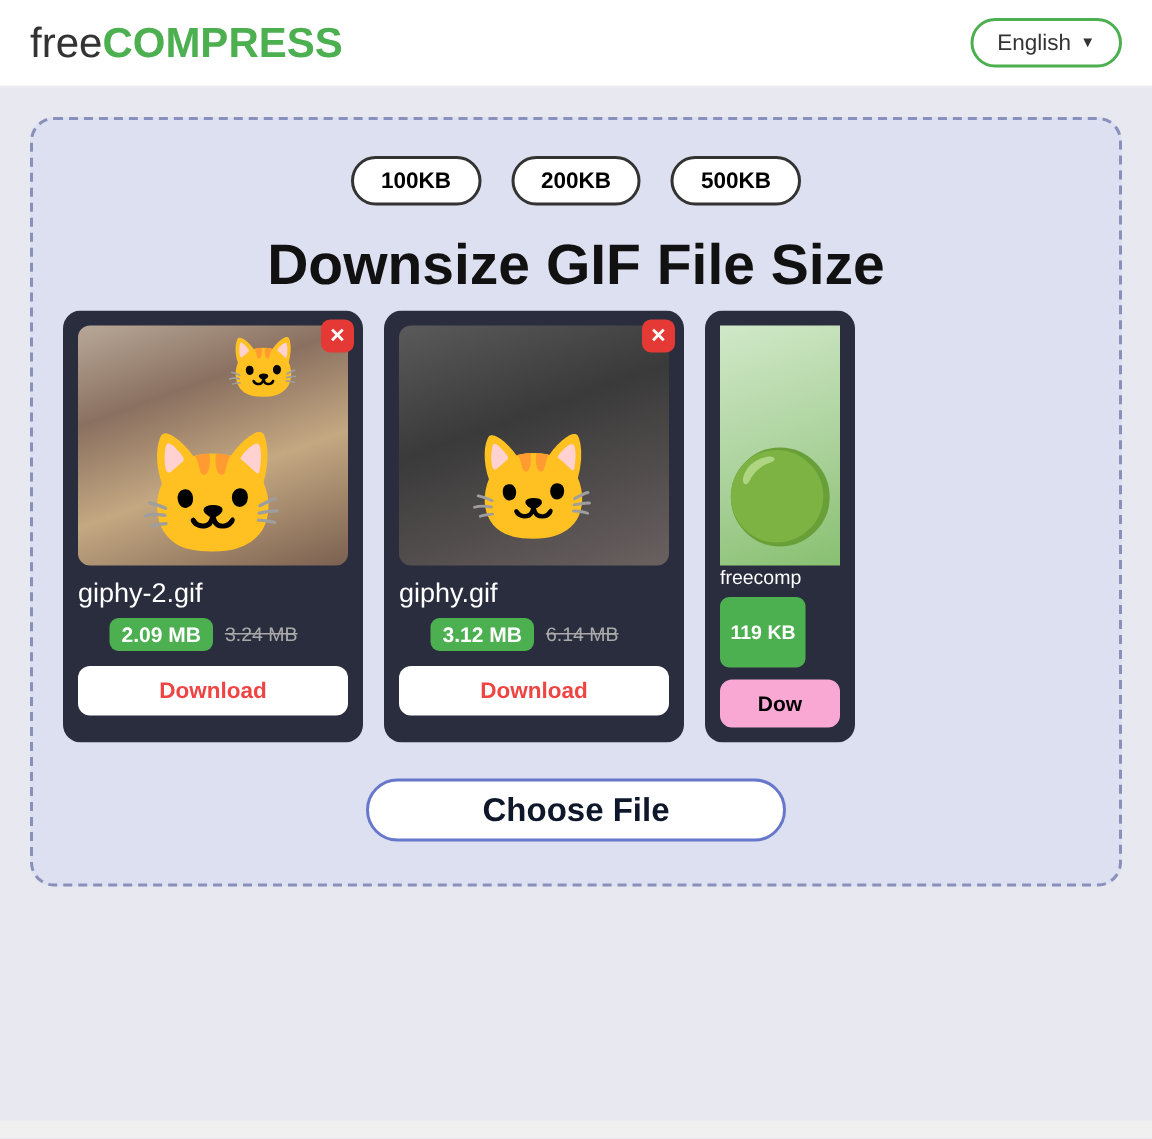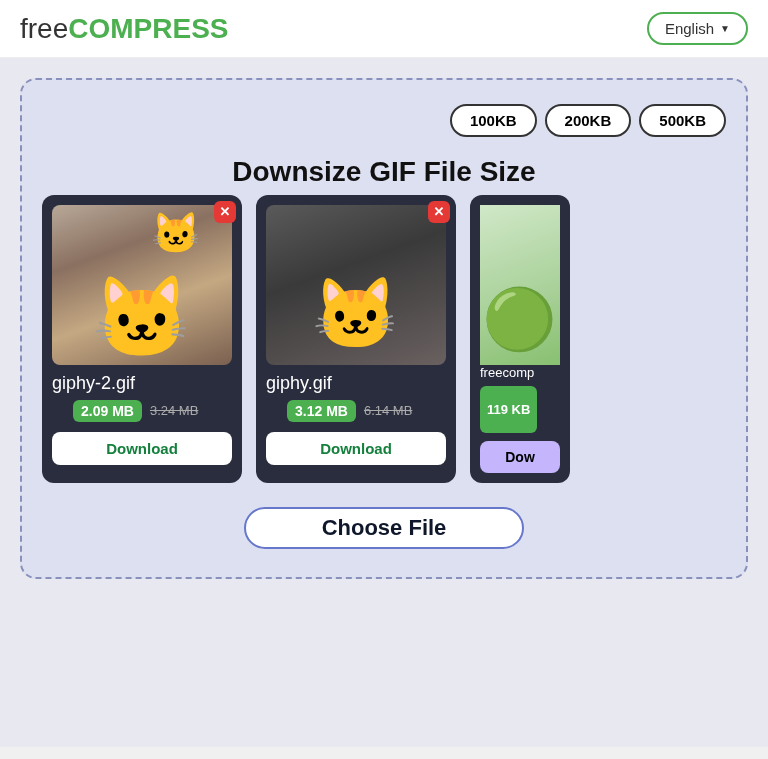--- a/index.html
+++ b/index.html
@@ -63,38 +63,38 @@
       background: #dde0f0;
       border: 2.5px dashed #8890bb;
       border-radius: 16px;
       padding: 24px 20px 28px;
       position: relative;
     }
 
     
     .preset-buttons {
       display: flex;
-      gap: 8px;
-      justify-content: flex-end;
+      gap: 20px;
+      justify-content: center;
       margin-bottom: 18px;
     }
     .preset-btn {
       border: 2px solid #333;
       border-radius: 20px;
       padding: 6px 18px;
       background: #fff;
       font-size: 15px;
       font-weight: 600;
       cursor: pointer;
     }
 
     
     .main-title {
       text-align: center;
-      font-size: 28px;
+      font-size: 38px;
       font-weight: 900;
       color: #111;
       margin-bottom: 6px;
       line-height: 1.2;
     }
     .main-subtitle {
       text-align: center;
       font-size: 15px;
       color: #555;
       margin-bottom: 22px;
@@ -230,42 +230,42 @@
 
     .download-btn {
       width: 100%;
       background: #fff;
       border: none;
       border-radius: 8px;
       padding: 8px;
       font-size: 15px;
       font-weight: 600;
       cursor: pointer;
-      color: #15803d;
+      color: #ef4444;
     }
 
     
     .partial-filename {
       color: #fff;
       font-size: 13px;
       margin-bottom: 6px;
       white-space: nowrap;
     }
     .partial-size {
       background: #4CAF50;
       color: #fff;
       font-weight: 800;
       font-size: 13px;
       padding: 16px 7px;
       border-radius: 6px;
       display: inline-block;
       margin-bottom: 8px;
     }
     .partial-download {
-      background: #c4b5fd;
+      background: #f9a8d4;
       border: none;
       border-radius: 8px;
       padding: 8px 6px;
       font-size: 14px;
       font-weight: 600;
       cursor: pointer;
       width: 100%;
       white-space: nowrap;
       overflow: hidden;
     }

